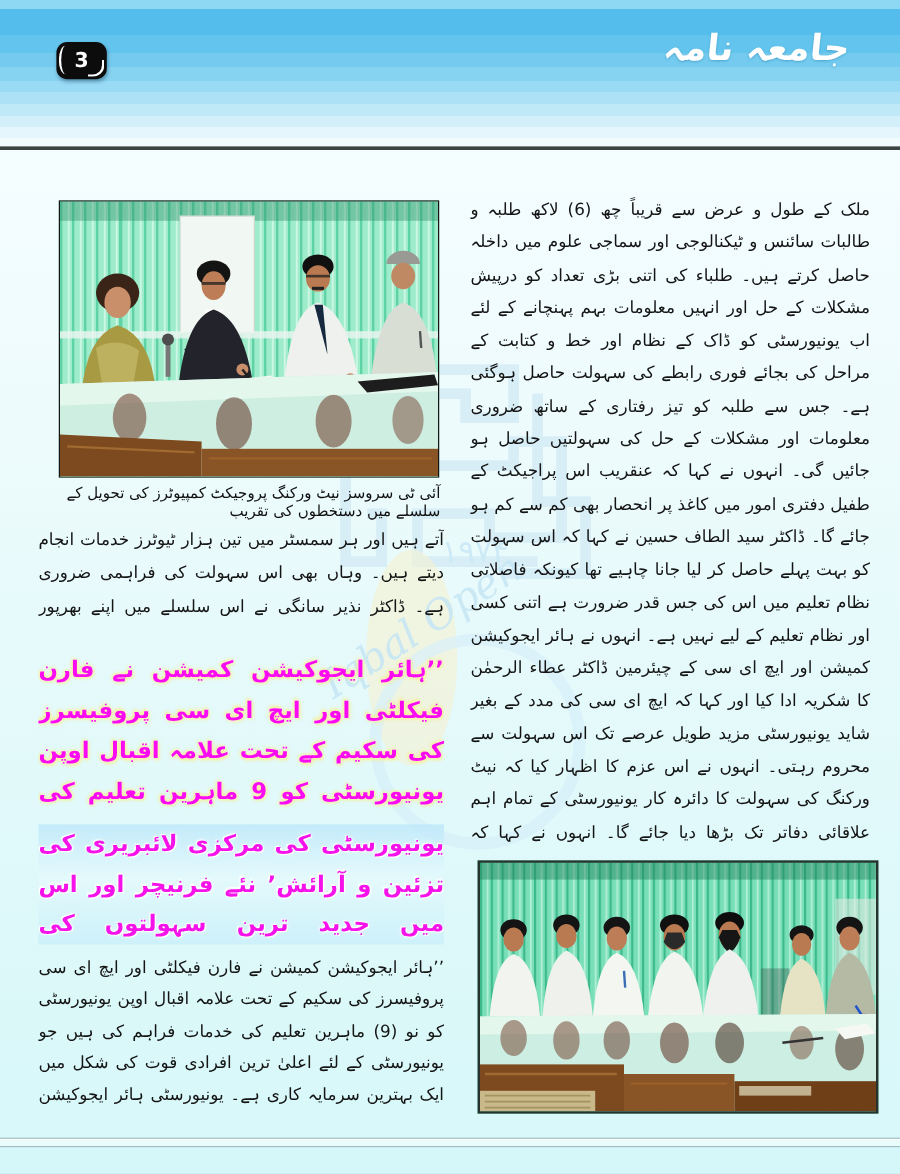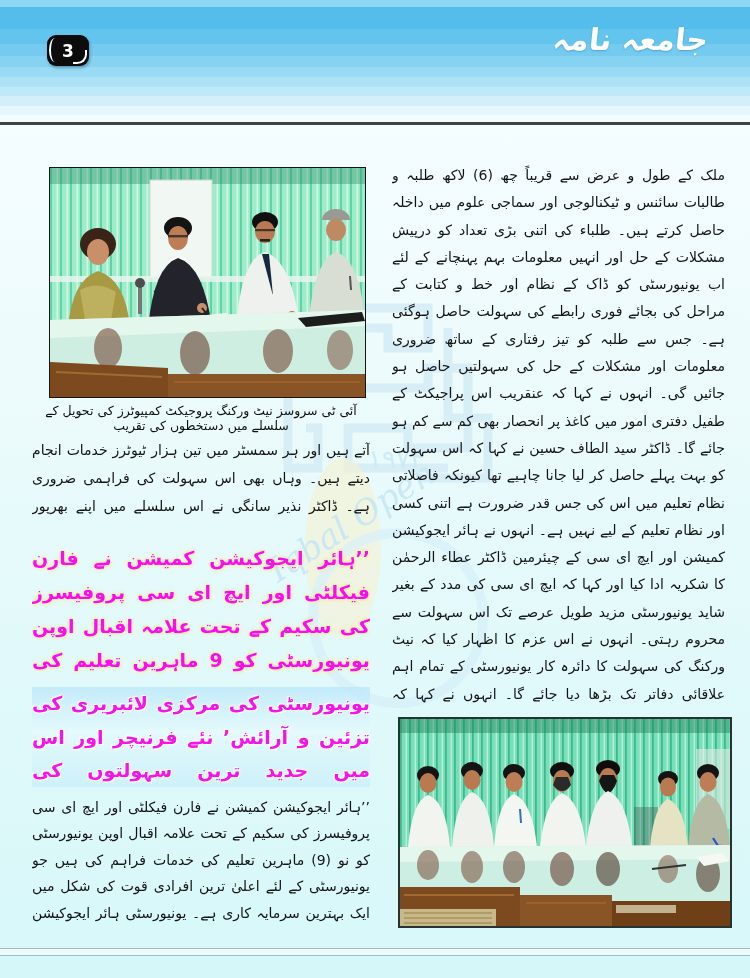--- a/index.html
+++ b/index.html
@@ -61,21 +61,21 @@
     border:1.5px solid #151515; z-index:1; background:#9feccb;
   }
   .photo-bottom{
     position:absolute; left:398px; top:717px; width:330px; height:207px;
     border:2px solid #27332e; z-index:1; background:#6fd8b2;
   }
   
   .ur{ direction:rtl; text-align:justify; color:#141414; z-index:2; position:absolute; overflow:hidden; }
   .caption{
     position:absolute; left:35px; top:403px; width:332px; height:26px;
-    direction:rtl; text-align:center; font-size:12.5px; color:#101010; z-index:2;
+    direction:rtl; text-align:right; font-size:12.5px; color:#101010; z-index:2;
   }
   .col-right{
     left:392px; top:162px; width:333px; height:546px;
     font-size:14px; line-height:27.3px; text-align-last:justify;
   }
   .col-left-1{
     left:32px; top:436px; width:338px; height:88px;
     font-size:14px; line-height:28px;
   }
   .pull-quote{

